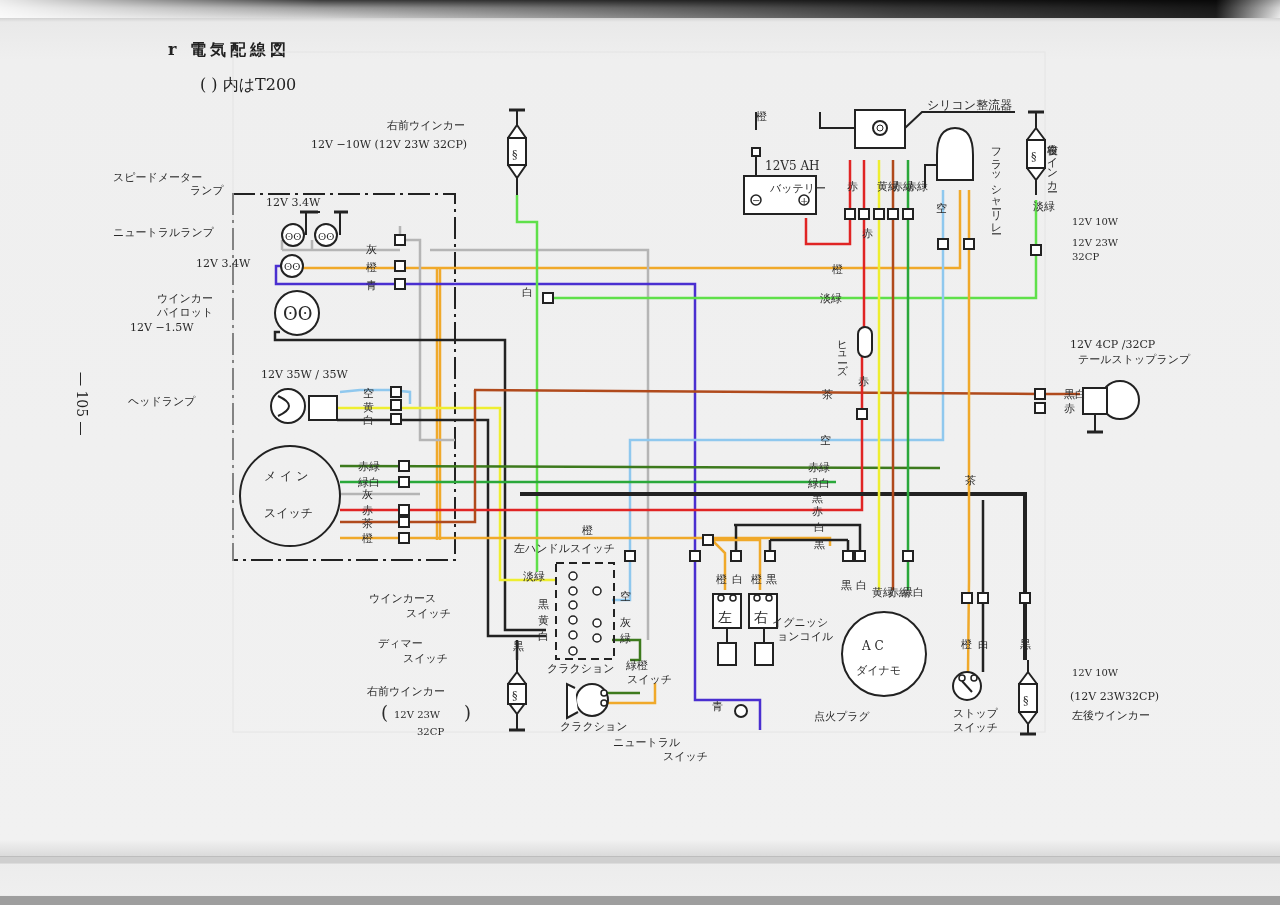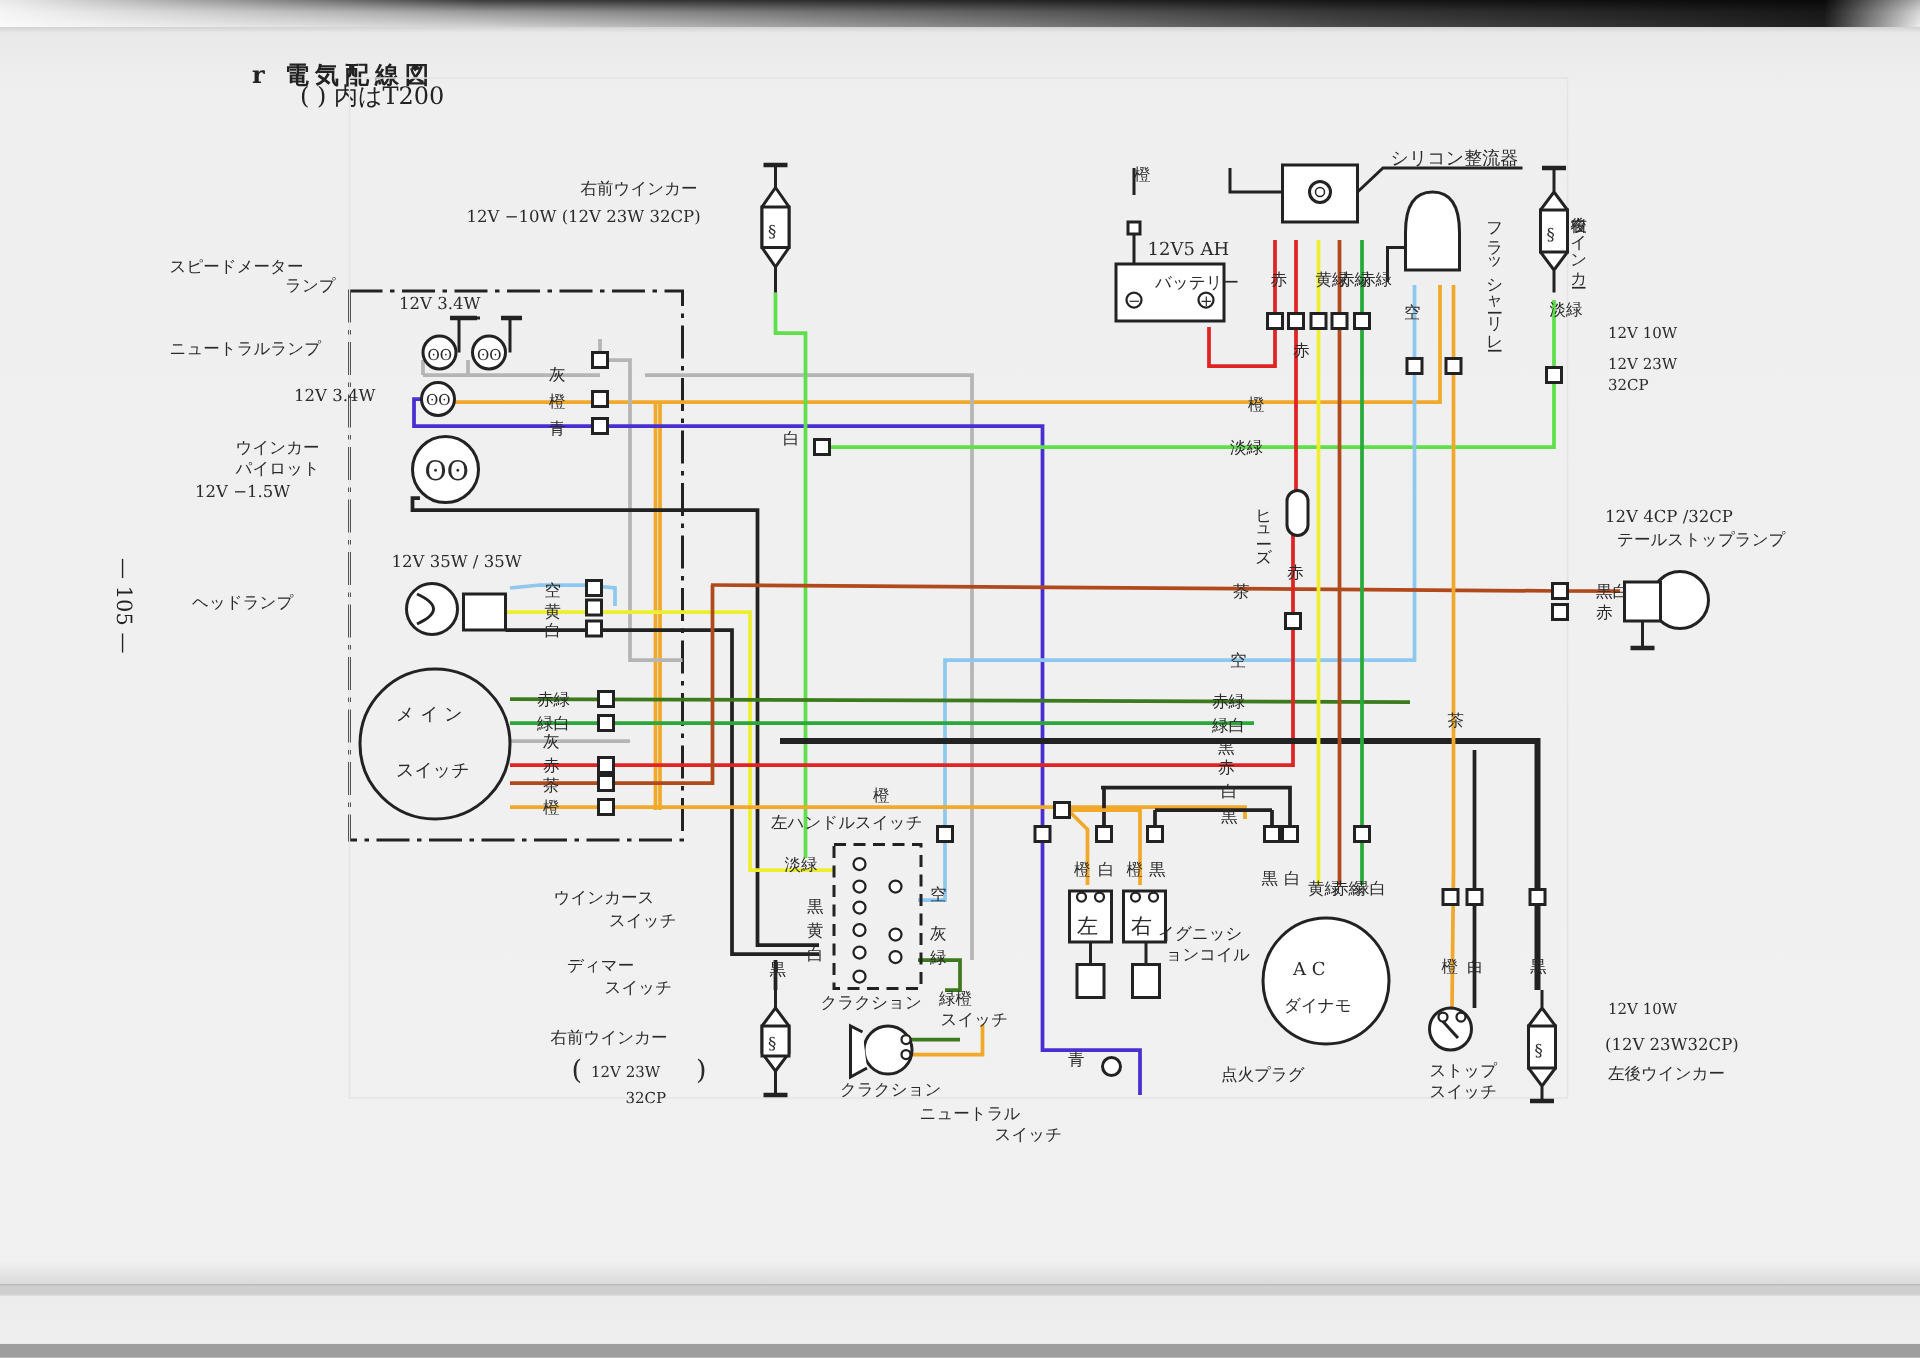--- a/index.html
+++ b/index.html
@@ -6,21 +6,21 @@
   body{width:1280px;height:905px;overflow:hidden;position:relative;
        background:linear-gradient(180deg,#3a3a3a 0px,#9a9a9a 8px,#e9e9e9 22px,#efefef 60px,#f1f1f1 840px,#d8d8d8 858px,#ececec 862px,#efefef 895px,#a9a9a9 905px);
        font-family:"DejaVu Serif","Liberation Serif",serif;color:#222;}
   .page-shadow{position:absolute;left:0;top:0;width:1280px;height:18px;
        background:linear-gradient(90deg,rgba(255,255,255,.9) 0%,rgba(0,0,0,.0) 25%,rgba(0,0,0,.65) 70%,rgba(0,0,0,.85) 95%,rgba(255,255,255,.6) 100%);}
   .fold-line{position:absolute;left:0;top:856px;width:1280px;height:6px;background:#cfcfcf;border-top:1px solid #bdbdbd;border-bottom:1px solid #dcdcdc;}
   .bottom-edge{position:absolute;left:0;top:896px;width:1280px;height:9px;background:#9e9e9e;}
   svg{position:absolute;left:0;top:0;}
   svg text{font-family:"DejaVu Serif","Liberation Serif",serif;fill:#2a2a2a;}
   .heading{position:absolute;left:168px;top:40px;font-size:16px;font-weight:bold;letter-spacing:4px;}
-  .subheading{position:absolute;left:200px;top:54px;font-size:16px;}
+  .subheading{position:absolute;left:200px;top:75px;font-size:16px;}
   .page-num{position:absolute;left:74px;top:372px;font-size:14px;writing-mode:vertical-rl;}
 </style>
 </head>
 <body>
 
 <div class="page-shadow"></div>
 <div class="heading">r  電気配線図</div>
 <div class="subheading">(  ) 内はT200</div>
 <div class="page-num">— 105 —</div>
 

